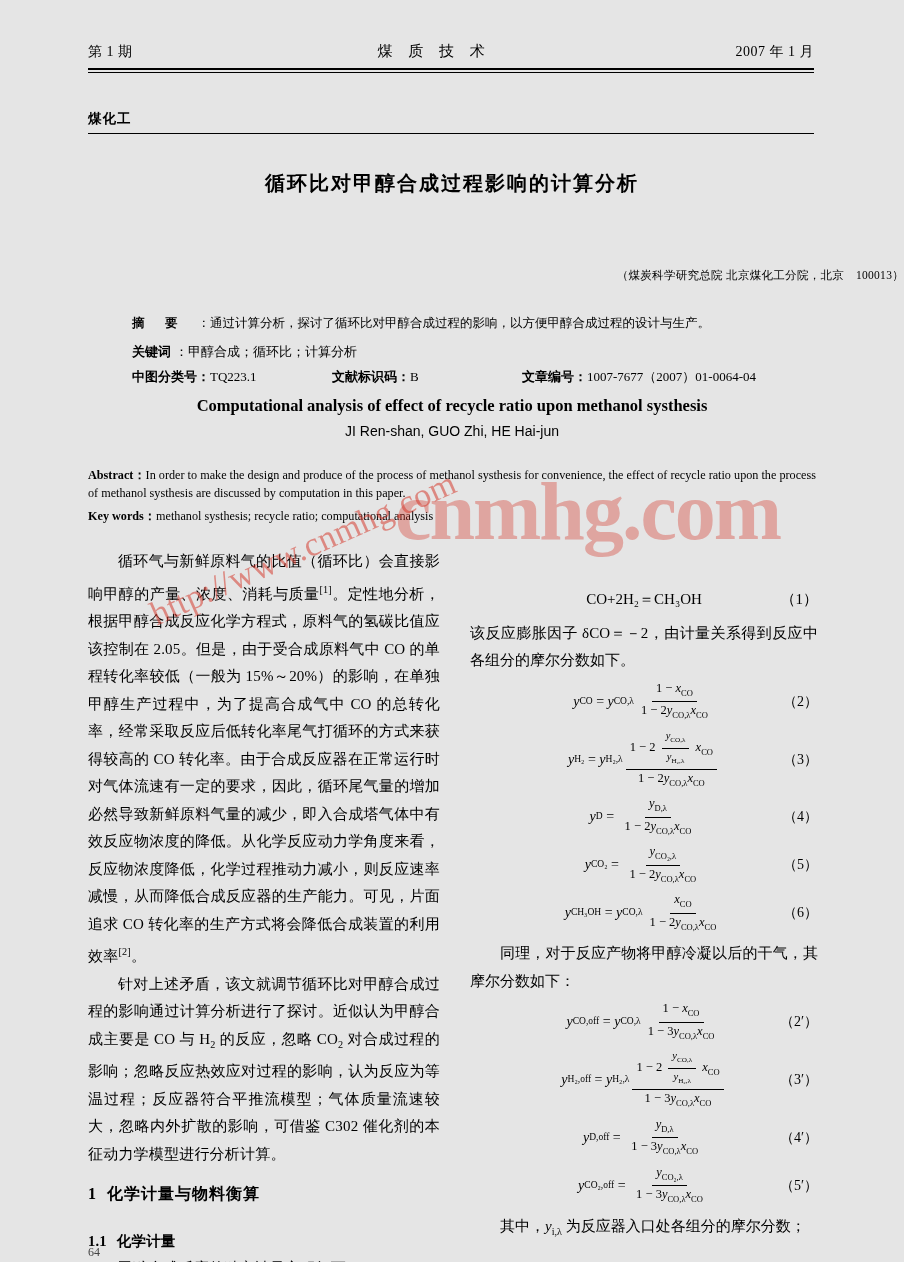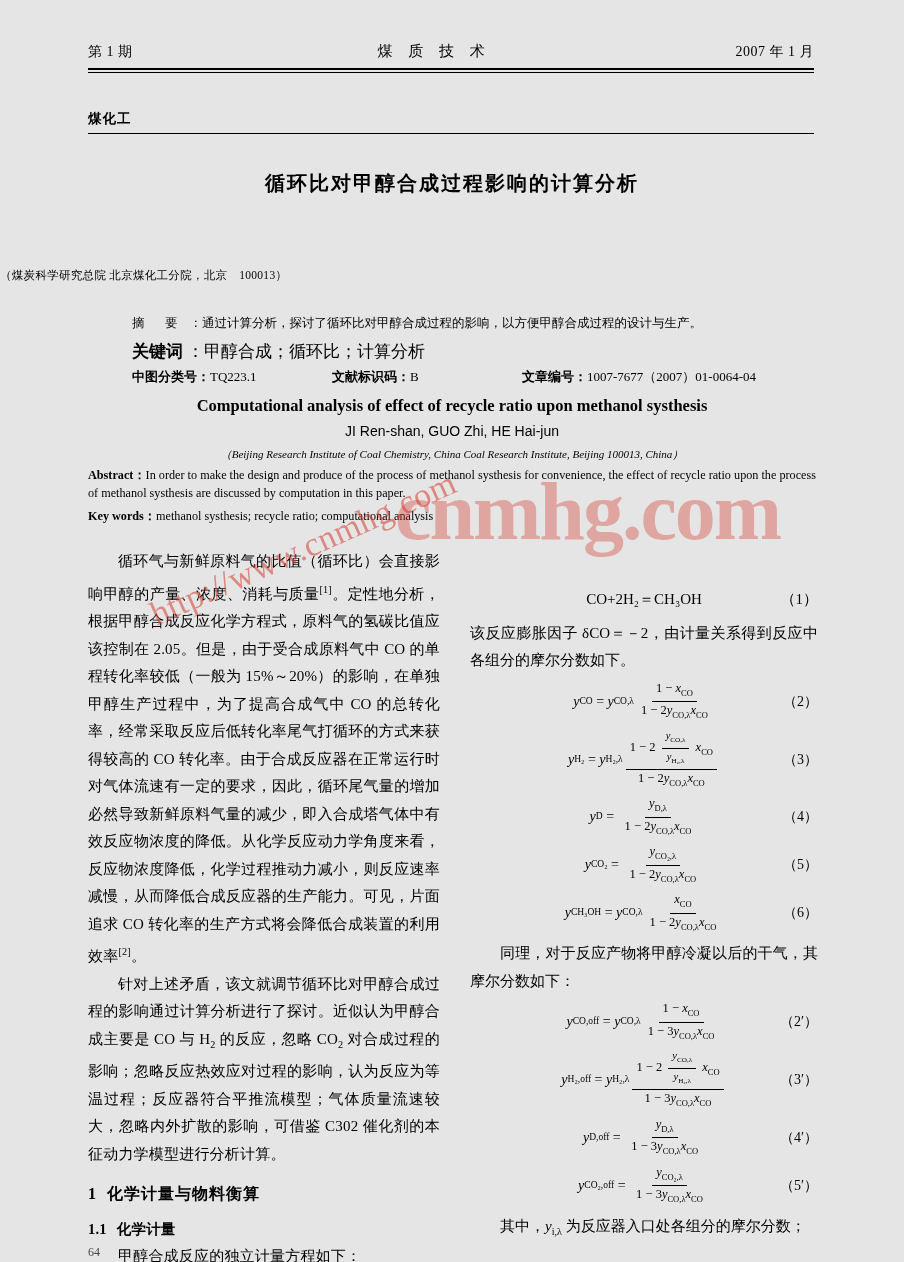--- a/index.html
+++ b/index.html
@@ -79,43 +79,43 @@
     left: 0; top: 238px;
     width: 904px;
     text-align: center;
     font-size: 16px;
     letter-spacing: 1.5px;
   }
   .affil-cn {
     position: absolute;
     left: 0; top: 268px;
     width: 904px;
-    text-align: left;
+    text-align: right;
     font-size: 11.5px;
     letter-spacing: 0.3px;
   }
 
   
   .abs-cn {
     position: absolute;
     left: 132px; top: 312px;
     width: 645px;
     font-size: 12.5px;
     line-height: 22px;
   }
   .abs-cn .lbl {
-    font-weight: normal;
+    font-weight: bold;
     letter-spacing: 4px;
-    margin-right: 8px;
+    margin-right: 16px;
   }
   .kw-cn {
     position: absolute;
     left: 132px; top: 341px;
     width: 645px;
-    font-size: 17px;
+    font-size: 13px;
     line-height: 22px;
   }
   .kw-cn .lbl { font-weight: bold; margin-right: 4px; }
 
   .class-row {
     position: absolute;
     left: 132px; top: 368px;
     width: 650px;
     font-size: 13px;
     display: flex;
@@ -195,21 +195,21 @@
   .sec-h1 {
     font-size: 16px;
     font-weight: bold;
     margin-top: 12px;
     letter-spacing: 1px;
   }
   .sec-h1 .num { margin-right: 10px; }
   .sec-h2 {
     font-size: 14.5px;
     font-weight: bold;
-    margin-top: 8px;
+    margin-top: 20px;
   }
   .sec-h2 .num { margin-right: 10px; }
 
   
   .eq {
     display: flex;
     align-items: center;
     justify-content: center;
     position: relative;
     margin: 6px 0;
@@ -325,21 +325,20 @@
     <div class="c2">
       <b>文献标识码：</b><span>B</span>
     </div>
     <div class="c3">
       <b>文章编号：</b><span>1007-7677（2007）01-0064-04</span>
     </div>
   </div>
 
   <div class="title-en">Computational analysis of effect of recycle ratio upon methanol systhesis</div>
   <div class="authors-en">JI Ren-shan, GUO Zhi, HE Hai-jun</div>
-  <div class="affil-en">（Beijing Research Institute of Coal Chemistry, China Coal Research Institute, Beijing 100013, China）</div>
   <div class="abs-en">
     <b>Abstract：</b><span>In order to make the design and produce of the process of methanol systhesis for convenience, the effect of recycle ratio upon the process of methanol systhesis are discussed by computation in this paper.</span>
   </div>
   <div class="kw-en">
     <b>Key words：</b><span>methanol systhesis; recycle ratio; computational analysis</span>
   </div>
 
   <div class="watermark">
     <div class="wm-big">cnmhg.com</div>
     <div class="wm-text">http://www.cnmhg.com</div>

